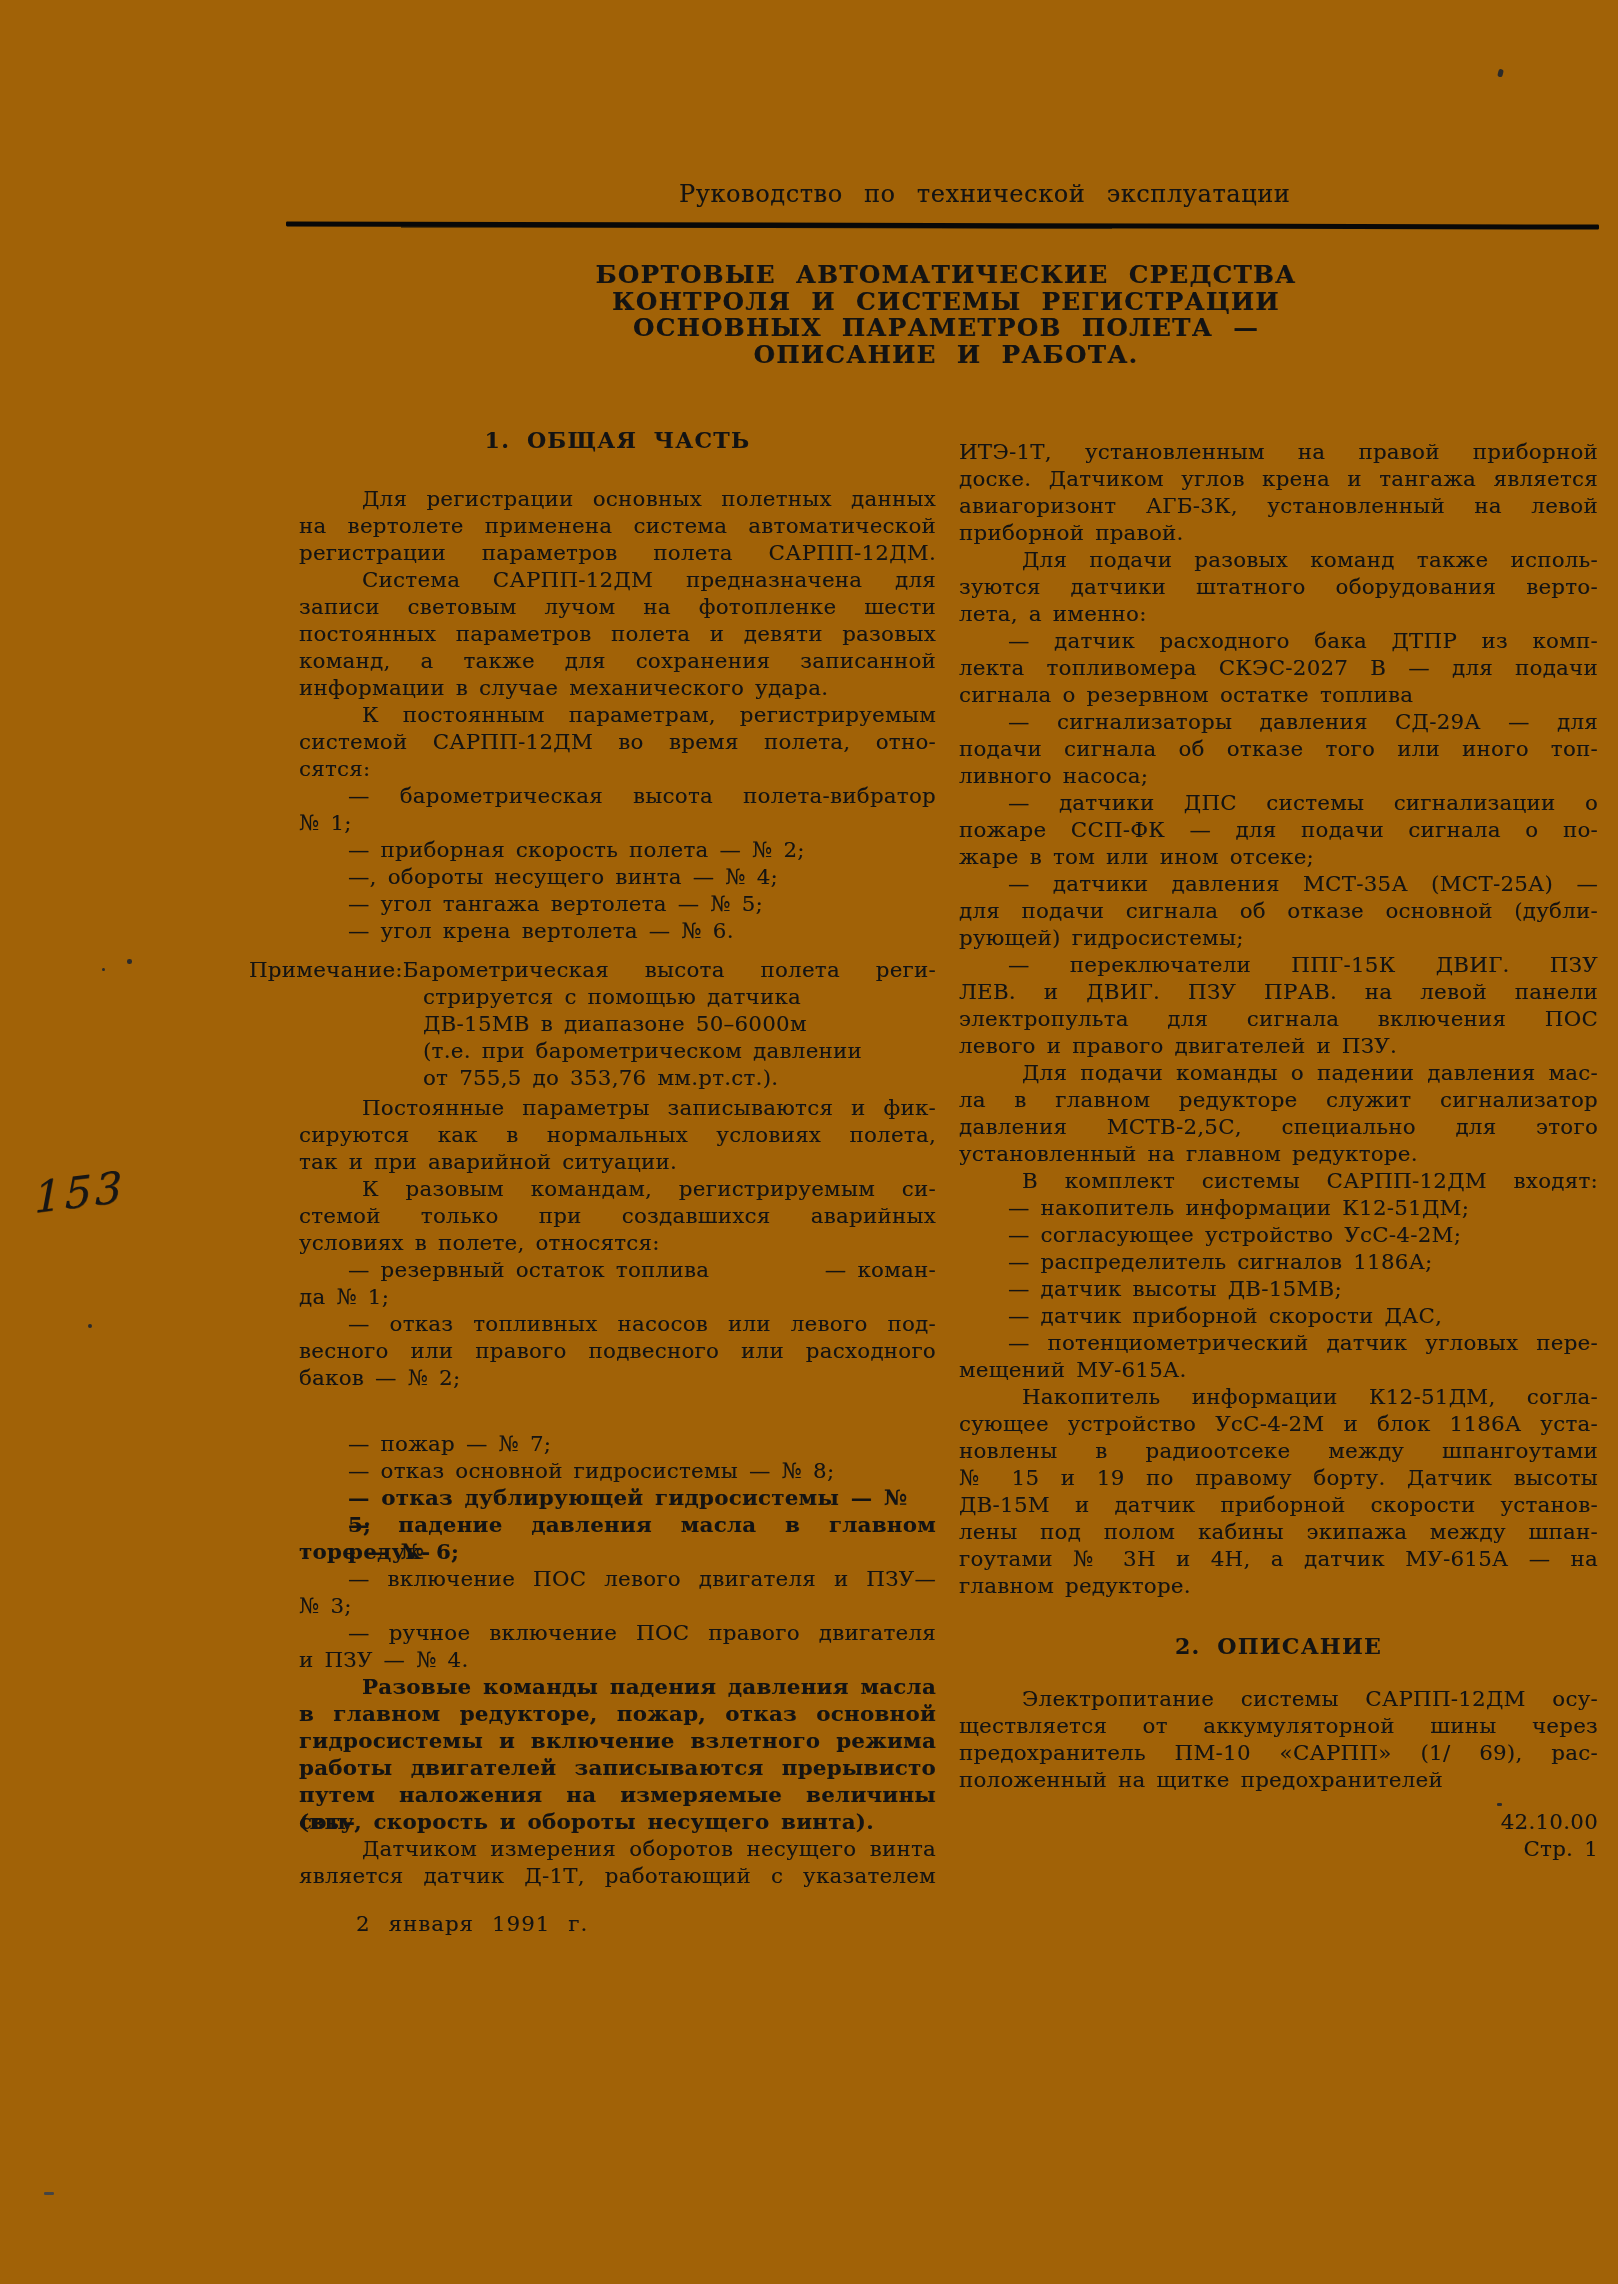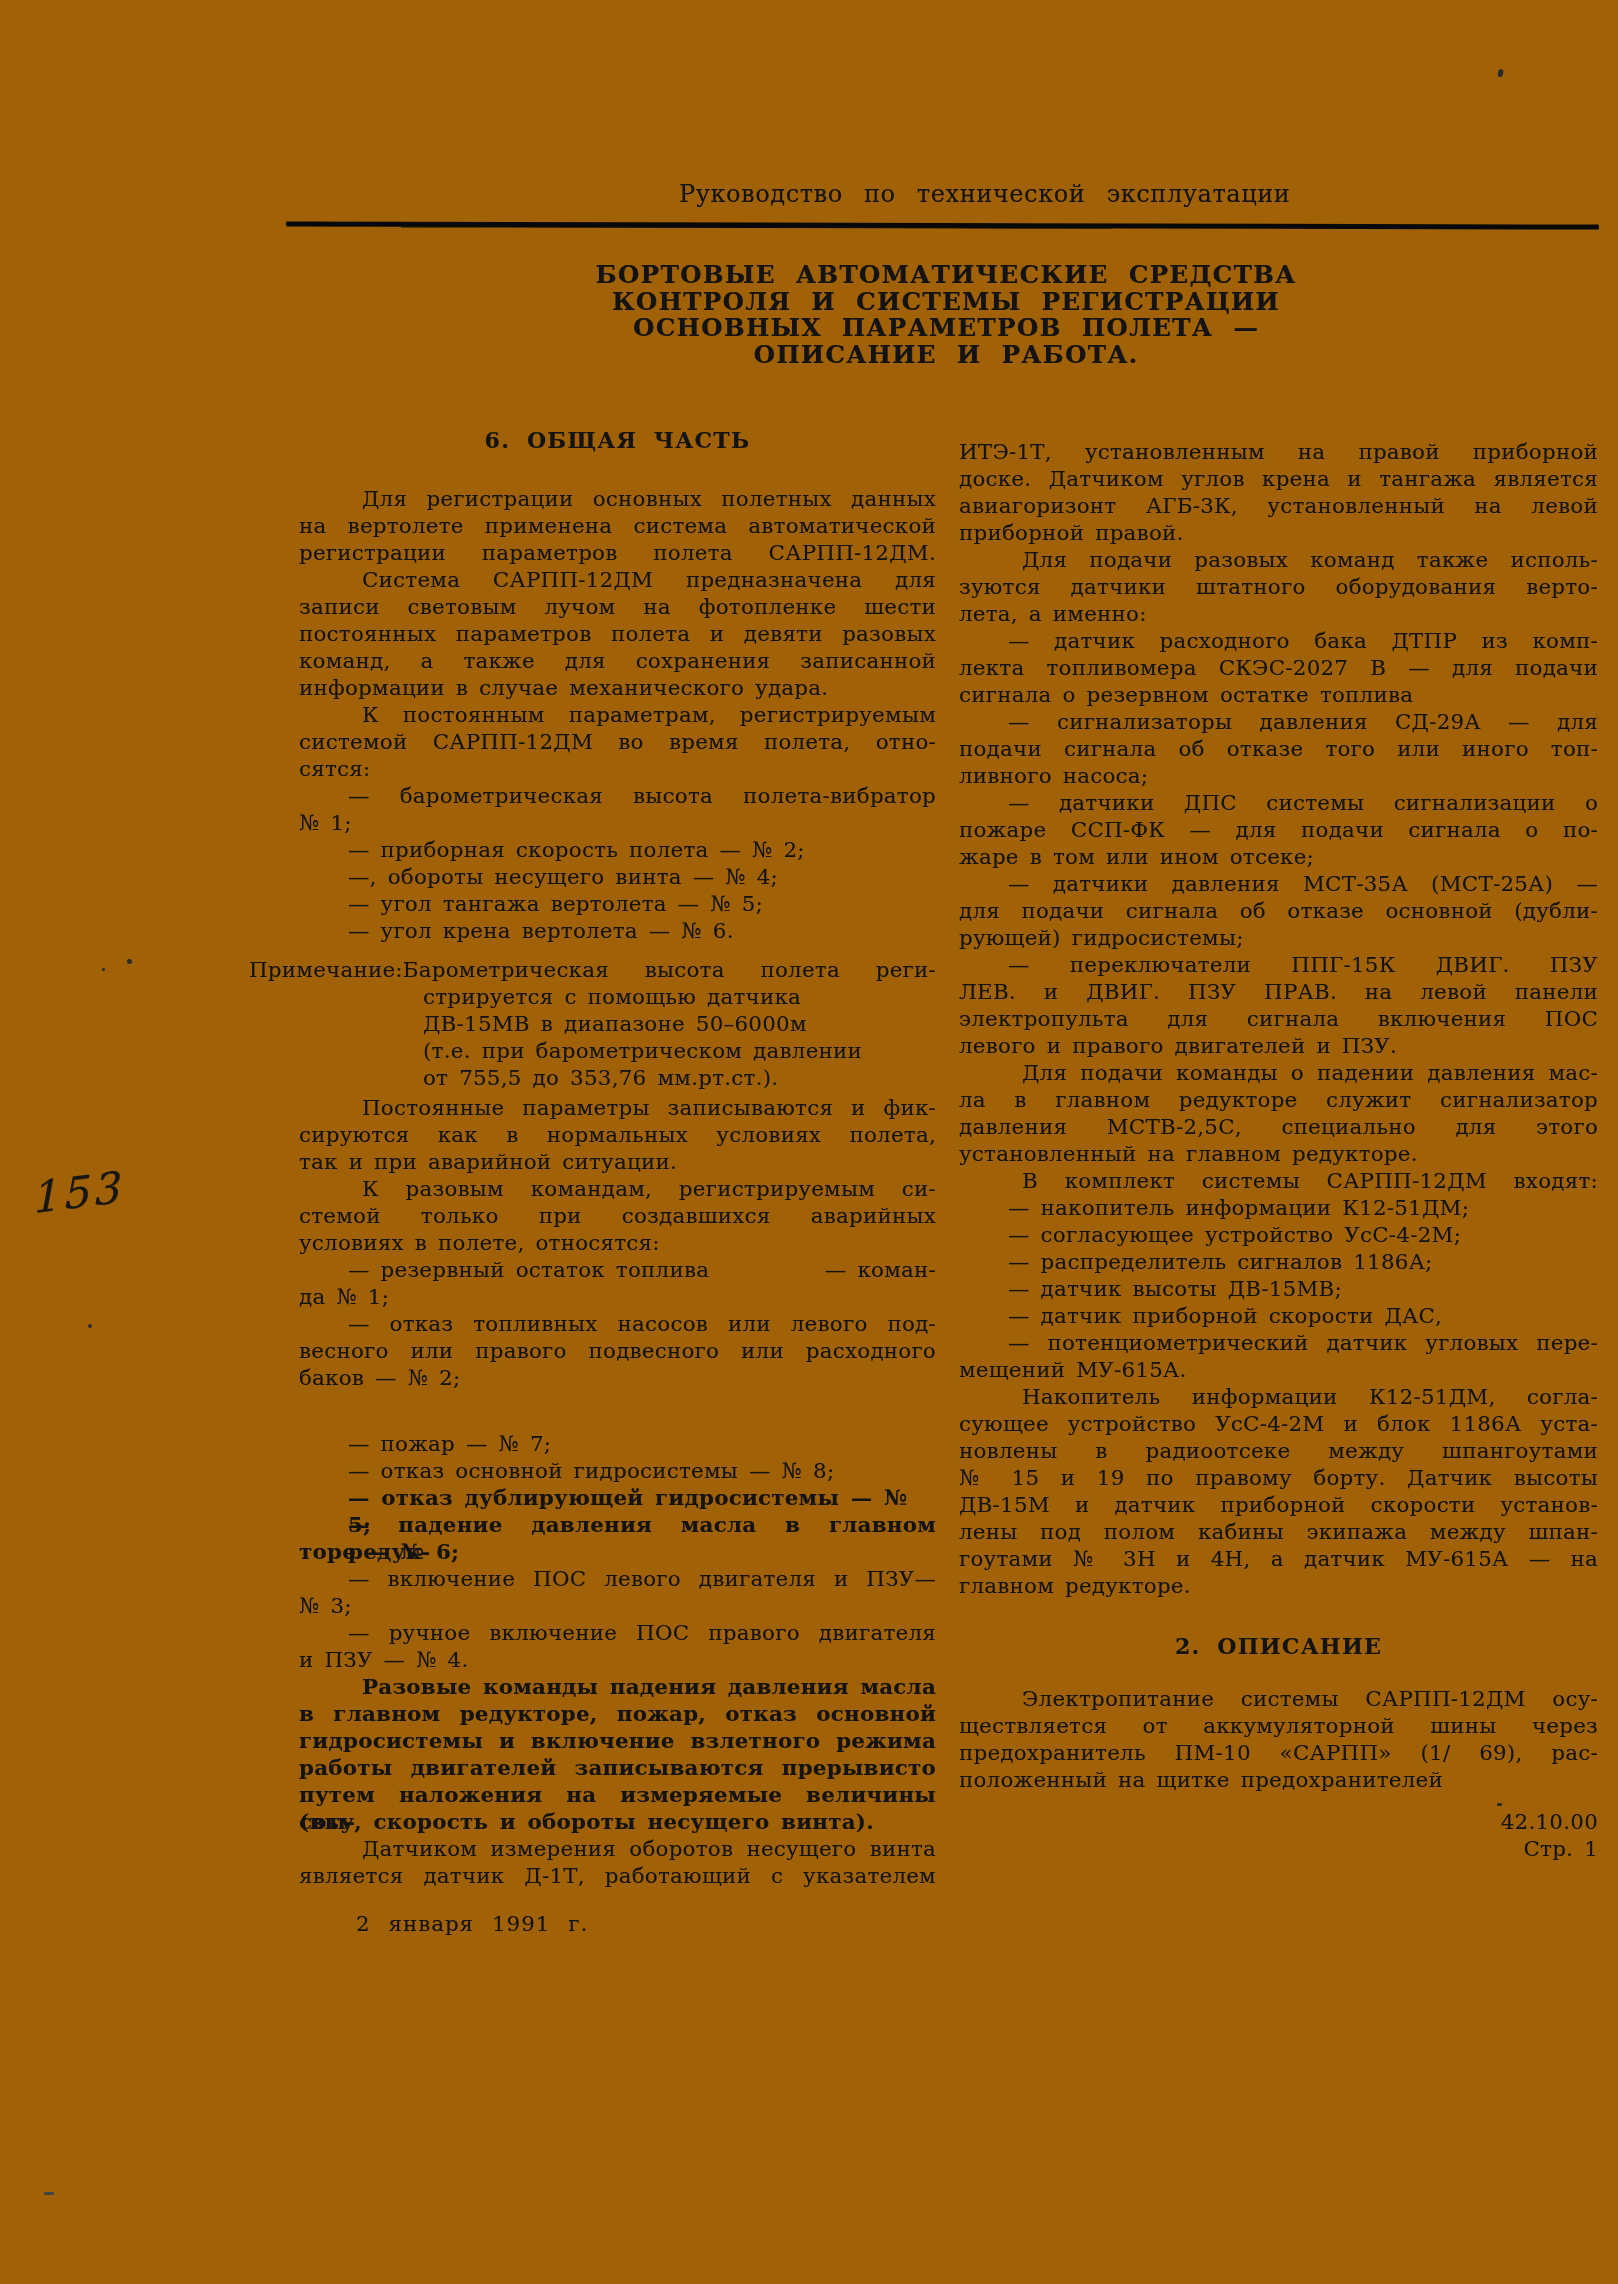--- a/index.html
+++ b/index.html
@@ -98,21 +98,21 @@
   <div class="title">
       <div class="tline">БОРТОВЫЕ АВТОМАТИЧЕСКИЕ СРЕДСТВА</div>
       <div class="tline">КОНТРОЛЯ И СИСТЕМЫ РЕГИСТРАЦИИ</div>
       <div class="tline">ОСНОВНЫХ ПАРАМЕТРОВ ПОЛЕТА —</div>
       <div class="tline">ОПИСАНИЕ И РАБОТА.</div>
     </div>
 
   <div class="margin-num">153</div>
 
   <div class="col left">
-      <div class="line h">6. ОБЩАЯ ЧАСТЬ</div>
+      <div class="line h">1. ОБЩАЯ ЧАСТЬ</div>
       <div class="gap" style="height: 31px;"></div>
       <div class="line ph">Для регистрации основных полетных данных</div>
       <div class="line j">на вертолете применена система автоматической</div>
       <div class="line j">регистрации параметров полета САРПП-12ДМ.</div>
       <div class="line ph">Система САРПП-12ДМ предназначена для</div>
       <div class="line j">записи световым лучом на фотопленке шести</div>
       <div class="line j">постоянных параметров полета и девяти разовых</div>
       <div class="line j">команд, а также для сохранения записанной</div>
       <div class="line l">информации в случае механического удара.</div>
       <div class="line ph">К постоянным параметрам, регистрируемым</div>

